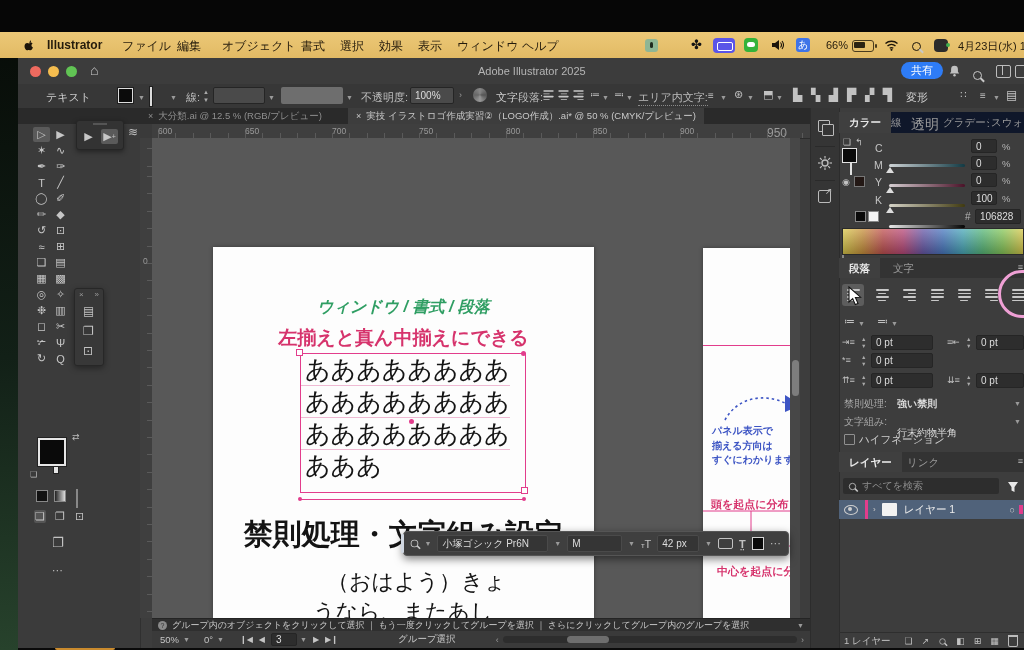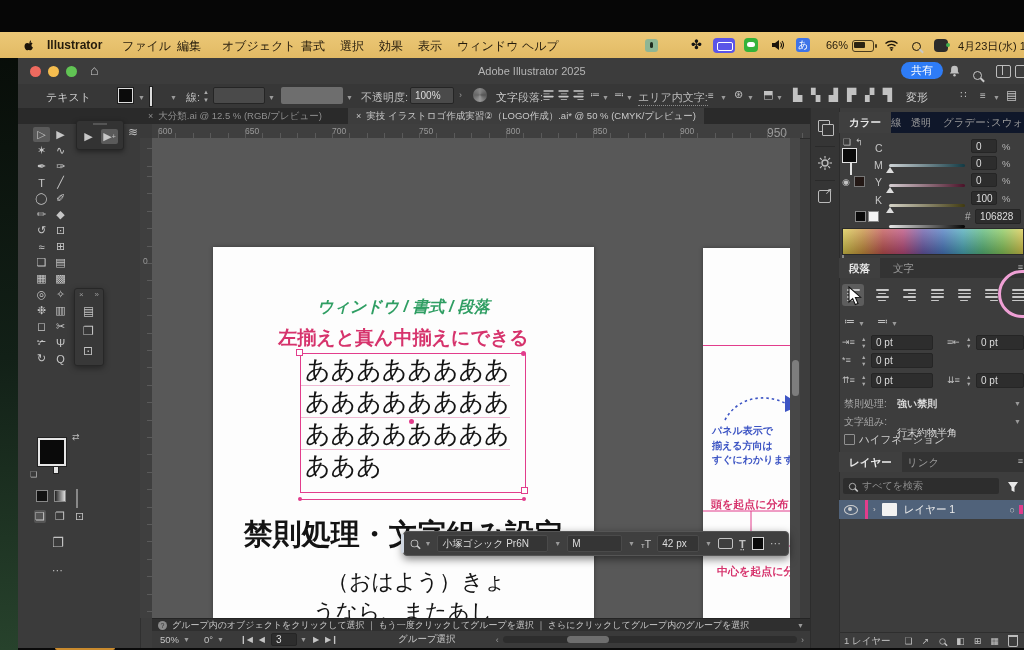--- a/index.html
+++ b/index.html
@@ -390,21 +390,21 @@
       <i class="abs" style="left:4px;top:72px;width:20px;height:1px;background:#2a2a2a;"></i>
       <span class="abs" style="left:7px;top:82px;width:11px;height:11px;border:1.4px solid #bbb;border-radius:2px;">
           <i class="abs" style="left:6px;top:-5px;color:#bbb;font-size:9px;font-style:normal;">↗</i>
         </span>
     </div>
 
     <div class="abs" style="left:28px;top:4px;width:186px;height:144px;">
       <div class="abs" style="left:0;top:0;width:186px;height:21px;background:#0f172a;">
         <span class="abs txt" style="left:0;top:0;height:21px;padding:4px 10px 0;background:#3f3f3f;color:#e8e8e8;font-size:10.5px;font-weight:700;box-sizing:border-box;">カラー</span>
         <span class="abs txt" style="left:52px;top:4px;color:#9a9a9a;font-size:10.5px;">線</span>
-        <span class="abs txt" style="left:72px;top:4px;color:#9a9a9a;font-size:10px;">透明</span>
+        <span class="abs txt" style="left:72px;top:4px;color:#9a9a9a;font-size:14px;">透明</span>
         <span class="abs txt" style="left:104px;top:4px;color:#9a9a9a;font-size:10.5px;width:46px;overflow:hidden;">グラデーション</span>
         <span class="abs txt" style="left:152px;top:4px;color:#9a9a9a;font-size:10.5px;">スウォッチ</span>
       </div>
       <span class="abs g" style="left:4px;top:26px;font-size:9px;">❏</span>
       <span class="abs g" style="left:16px;top:26px;font-size:9px;">↰</span>
       <span class="abs swb" style="left:3px;top:36px;width:15px;height:15px;background:#0a0a0a;border:1.5px solid #e2e2e2;z-index:2;"></span>
       <span class="abs swb nonesw" style="left:11px;top:45px;width:14px;height:14px;border:1.5px solid #e2e2e2;z-index:1;"></span>
       <span class="abs g" style="left:3px;top:66px;font-size:9px;">◉</span>
       <span class="abs swb" style="left:15px;top:64px;width:11px;height:11px;background:#231815;border:1px solid #777;"></span>
 

